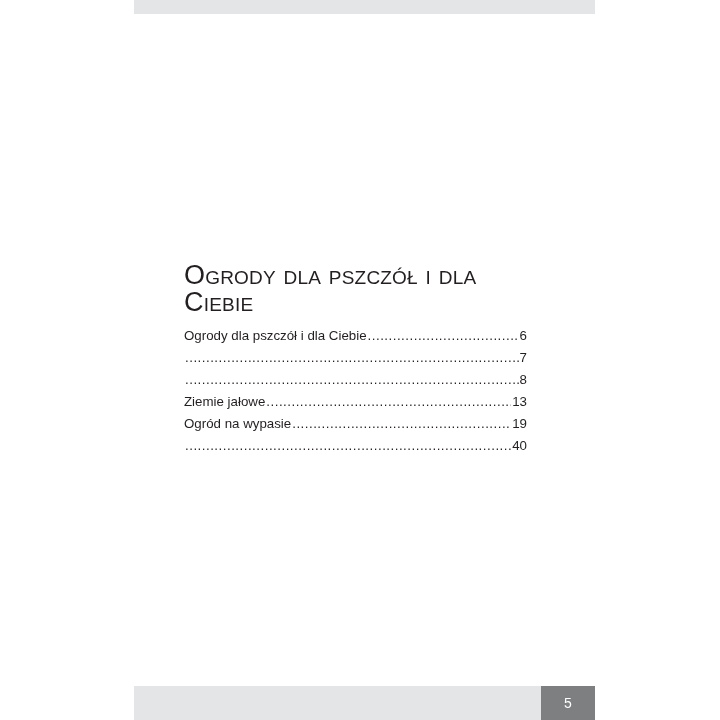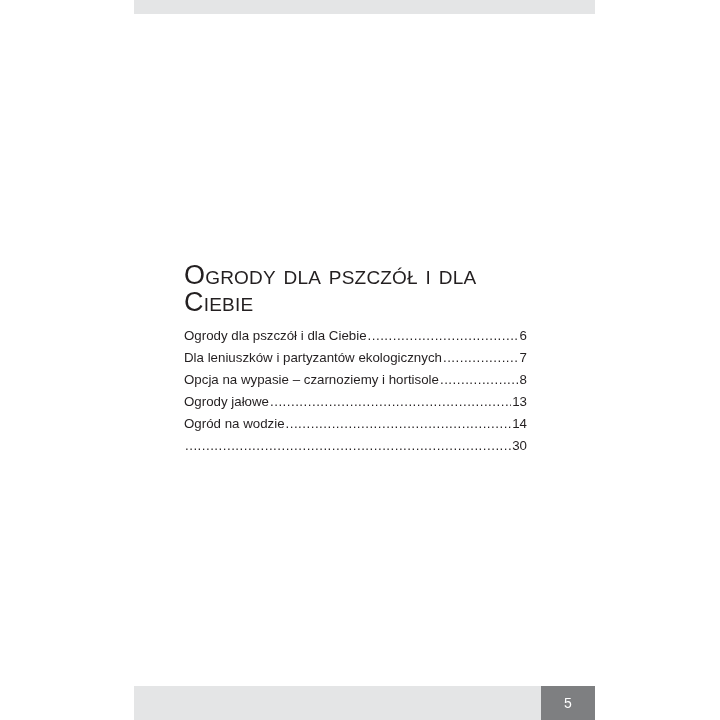--- a/index.html
+++ b/index.html
@@ -26,42 +26,40 @@
 
 <h1 class="chapter-title">Ogrody dla pszczół i dla Ciebie</h1>
 
 <ul class="toc">
   <li class="toc-row">
     <span class="toc-label">Ogrody dla pszczół i dla Ciebie </span>
     <span class="toc-dots"></span>
     <span class="toc-page">6</span>
   </li>
   <li class="toc-row">
-    <span class="toc-label">Dla leniuszków i partyzantów ekologicznych</span>
     <span class="toc-dots"></span>
     <span class="toc-page">7</span>
   </li>
   <li class="toc-row">
-    <span class="toc-label">Opcja na wypasie – czarnoziemy i hortisole</span>
     <span class="toc-dots"></span>
     <span class="toc-page">8</span>
   </li>
   <li class="toc-row">
-    <span class="toc-label">Ogrody jałowe</span>
+    <span class="toc-label">Ziemie jałowe</span>
     <span class="toc-dots"></span>
     <span class="toc-page">13</span>
   </li>
   <li class="toc-row">
-    <span class="toc-label">Ogród na wodzie </span>
+    <span class="toc-label">Ogród na wypasie </span>
     <span class="toc-dots"></span>
-    <span class="toc-page">14</span>
+    <span class="toc-page">19</span>
   </li>
   <li class="toc-row">
     <span class="toc-dots"></span>
-    <span class="toc-page">30</span>
+    <span class="toc-page">40</span>
   </li>
 </ul>
 
 <div class="bottom-bar">
   <div class="page-box">
     <span>5</span>
   </div>
 </div>
 
 </body></html>

